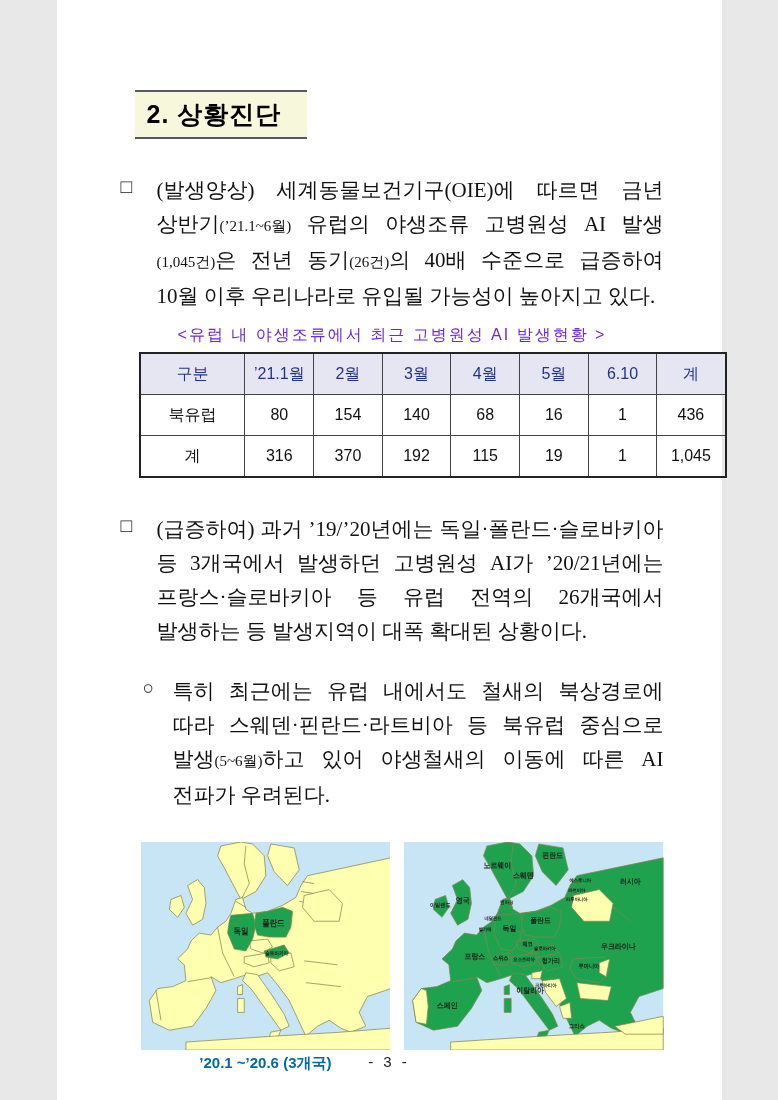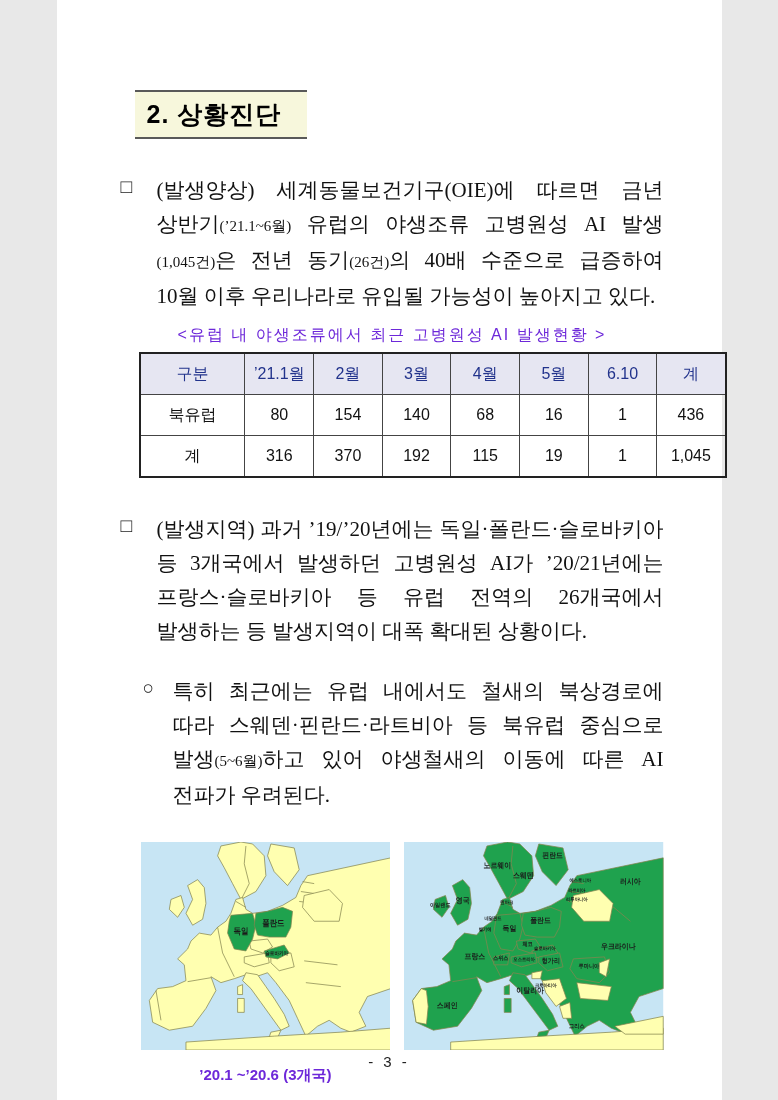--- a/index.html
+++ b/index.html
@@ -41,23 +41,23 @@
   table.ai thead th{
     background:var(--table_header_bg,#e6e6f2);
     color:var(--table_header_text,#22338c);
   }
   table.ai col.c0{width:18%;}
   .maps{display:flex;gap:14px;margin:30px 0 0 20px;}
   .map-fig{width:291px;}
   .map-fig.right{width:302px;}
   .map-fig svg{display:block;width:100%;height:208px;}
   .map-caption{
-    text-align:center;margin-top:16px;
-    font-family:"Liberation Sans","DejaVu Sans",sans-serif;
-    font-weight:bold;font-size:15px;color:#6d28d9;
+    text-align:center;margin-top:4px;
+    font-family:"Liberation Sans","DejaVu Sans",sans-serif;
+    font-weight:bold;font-size:15px;color:#0369a1;
   }
   .pageno{
     position:absolute;left:0;right:0;bottom:30px;text-align:center;
     font-family:"Liberation Sans","DejaVu Sans",sans-serif;
     font-size:15px;letter-spacing:3px;color:#222;
   }
   
   .sea{fill:var(--map_sea,#c7e5f4);}
   .land{fill:var(--map_land,#ffffb0);stroke:var(--map_border,#85854f);stroke-width:0.8;}
   .hl{fill:var(--map_green,#1fa24e);stroke:var(--map_border,#85854f);stroke-width:0.8;}
@@ -122,21 +122,21 @@
           <td>115</td>
           <td>19</td>
           <td>1</td>
           <td>1,045</td>
         </tr>
       </tbody>
   </table>
 
   <div class="para">
     <span class="bullet">□</span>
-    <div class="ptext"><span class="b">(발생지역) </span><span>과거 ’19/’20년에는 </span><span class="b">독일·폴란드·슬로바키아 등 3개국</span><span>에서 발생하던 고병원성 AI가 </span><span class="b">’20/21년에는 </span><span class="b">프랑스·슬로바키아</span><span> 등 유럽 전역의 </span><span class="b">26개국</span><span>에서 발생하는 등 발생지역이 대폭 확대된 상황이다.</span></div>
+    <div class="ptext"><span class="b">(급증하여) </span><span>과거 ’19/’20년에는 </span><span class="b">독일·폴란드·슬로바키아 등 3개국</span><span>에서 발생하던 고병원성 AI가 </span><span class="b">’20/21년에는 </span><span class="b">프랑스·슬로바키아</span><span> 등 유럽 전역의 </span><span class="b">26개국</span><span>에서 발생하는 등 발생지역이 대폭 확대된 상황이다.</span></div>
   </div>
 
   <div class="para sub">
     <span class="bullet">○</span>
     <div class="ptext"><span>특히 최근에는 유럽 내에서도 철새의 </span><span class="b">북상경로</span><span>에 따라 </span><span class="b">스웨덴·핀란드·라트비아</span><span> 등 </span><span class="b">북유럽</span><span> 중심으로 발생</span><span class="sm">(5~6월)</span><span>하고 있어 </span><span class="b">야생철새의 이동에 따른 AI 전파가 우려된다.</span></div>
   </div>
 
   <div class="maps">
 
     <div class="map-fig">

